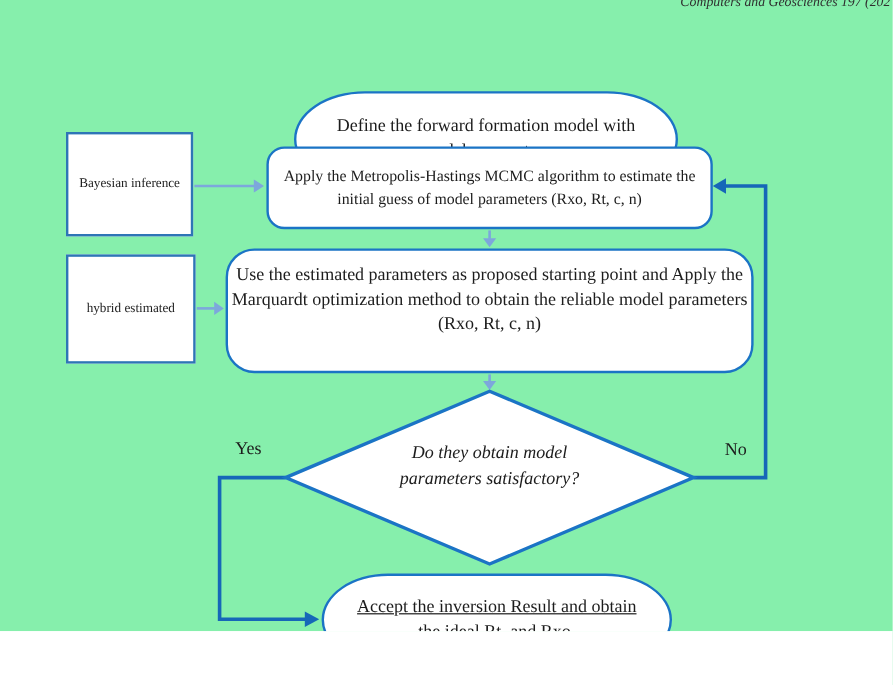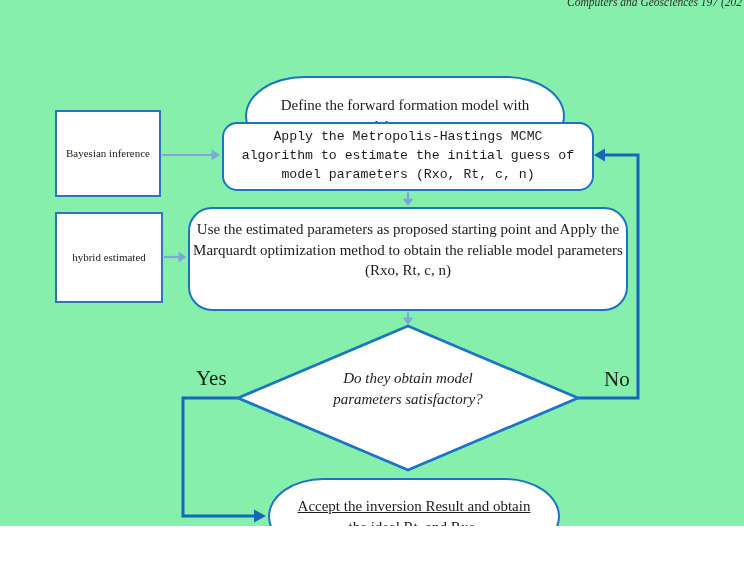--- a/index.html
+++ b/index.html
@@ -52,21 +52,20 @@
     padding:0 30px;
     margin-top:46px;
   }
   .rect-mcmc{
     left:222px;top:122px;width:372px;height:69px;
     border:2.6px solid var(--shape-stroke);
     border-radius:15px;
     font-size:13.2px;
     padding:0 10px;
     line-height:1.42;
-    font-family:Liberation Mono, monospace;
   }
   .rect-marquardt{
     left:188px;top:207px;width:440px;height:104px;
     border:2.6px solid var(--shape-stroke);
     border-radius:24px;
     font-size:15px;
     padding:0 2px 18px 2px;
   }
   .stadium-end{
     left:268px;top:478px;width:292px;height:77px;
@@ -86,21 +85,21 @@
   .decision-label{
     position:absolute;
     left:308px;top:368px;width:200px;
     text-align:center;
     font-size:15px;
     line-height:1.4;
     font-style:italic;
   }
   .edge-label{
     position:absolute;
-    font-size:21px;
+    font-size:15px;
     color:var(--text-color);
   }
   .label-yes{left:196px;top:366px;}
   .label-no{left:604px;top:367px;}
 </style>
 </head>
 <body>
 
 <div class="page">
 

